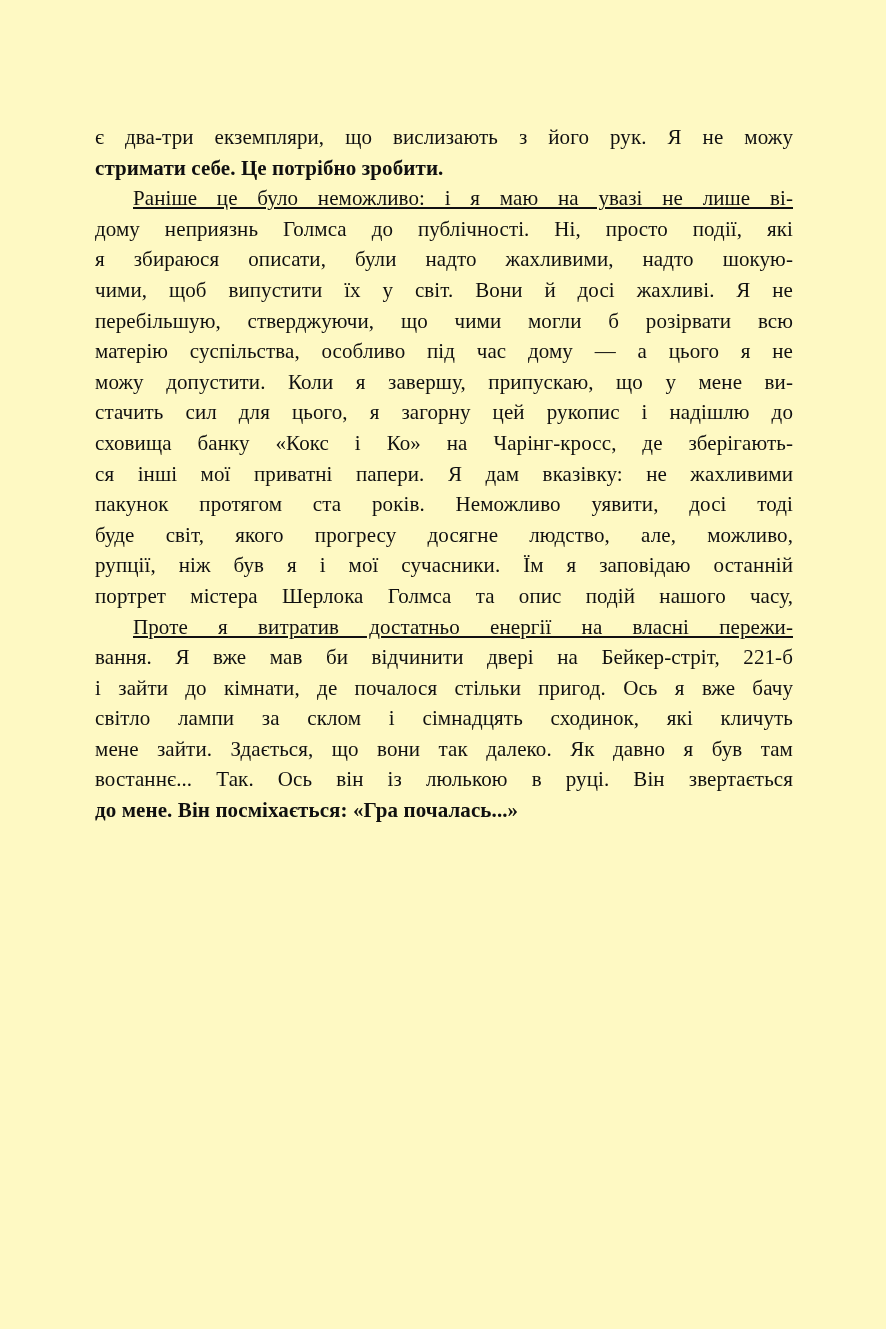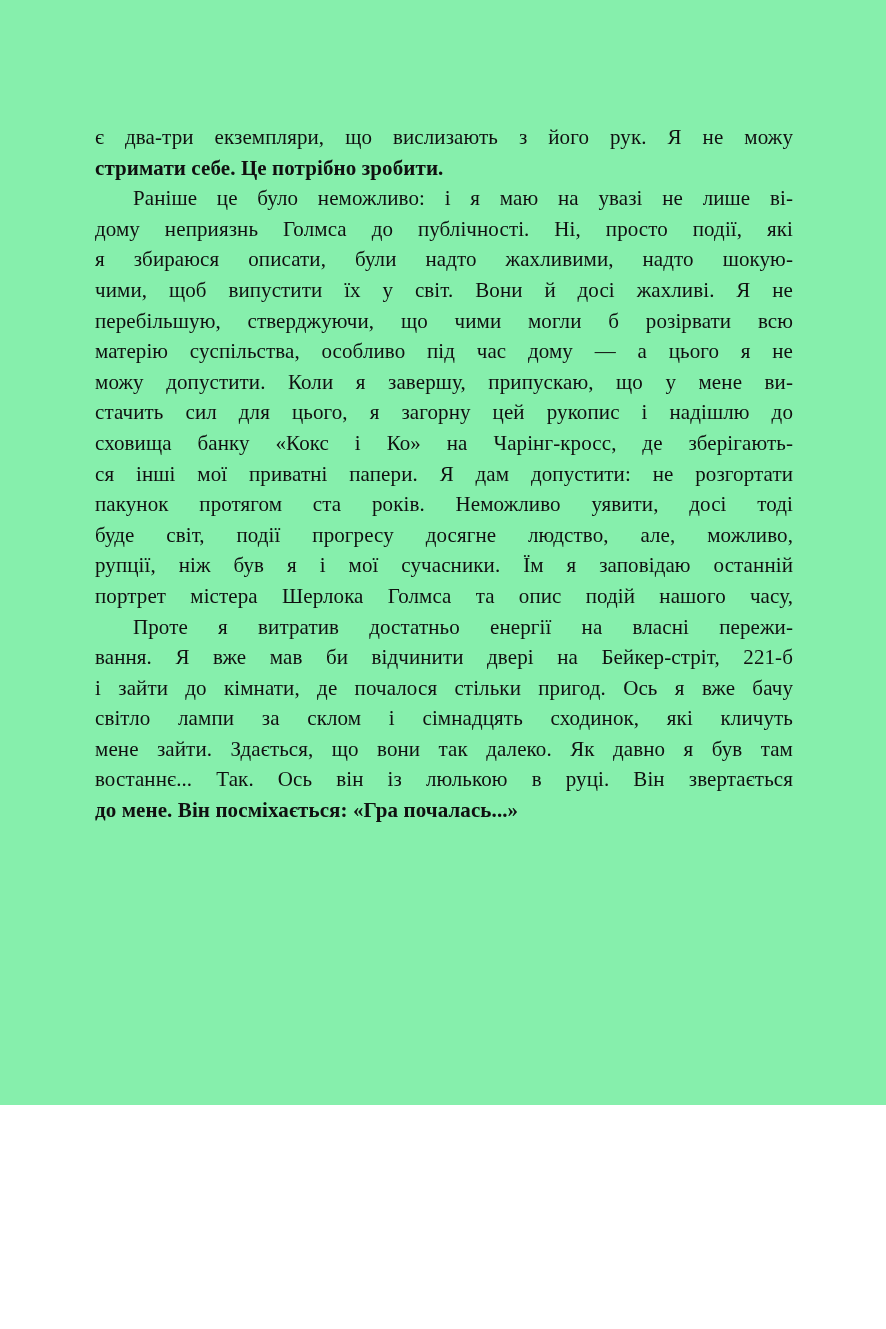--- a/index.html
+++ b/index.html
@@ -8,22 +8,22 @@
     background: #ffffff;
   }
   body {
     width: 886px;
     height: 1329px;
     font-family: "Liberation Serif", serif;
   }
   .book-page {
     position: relative;
     width: 886px;
-    height: 1105px;
-    background: #86efac;
+    height: 1329px;
+    background: #fef9c3;
     overflow: hidden;
   }
   .text-block {
     position: absolute;
     left: 95px;
     top: 122px;
     width: 698px;
     font-size: 21px;
     line-height: 30.6px;
     color: #101010;
@@ -38,20 +38,21 @@
     text-align: justify;
     text-align-last: justify;
     white-space: normal;
   }
   .line.last {
     text-align-last: left;
     font-weight: bold;
   }
   .para.indent .line:first-child {
     text-indent: 38px;
+    text-decoration: underline;
   }
 </style>
 </head>
 <body>
 
 <div class="book-page">
   <div class="text-block">
     <p class="para">
         <span class="line">є два-три екземпляри, що вислизають з його рук. Я не можу</span>
         <span class="line last">стримати себе. Це потрібно зробити.</span>
@@ -59,23 +60,23 @@
     <p class="para indent">
         <span class="line">Раніше це було неможливо: і я маю на увазі не лише ві-</span>
         <span class="line">дому неприязнь Голмса до публічності. Ні, просто події, які</span>
         <span class="line">я збираюся описати, були надто жахливими, надто шокую-</span>
         <span class="line">чими, щоб випустити їх у світ. Вони й досі жахливі. Я не</span>
         <span class="line">перебільшую, стверджуючи, що чими могли б розірвати всю</span>
         <span class="line">матерію суспільства, особливо під час дому — а цього я не</span>
         <span class="line">можу допустити. Коли я завершу, припускаю, що у мене ви-</span>
         <span class="line">стачить сил для цього, я загорну цей рукопис і надішлю до</span>
         <span class="line">сховища банку «Кокс і Ко» на Чарінг-кросс, де зберігають-</span>
-        <span class="line">ся інші мої приватні папери. Я дам допустити: не розгортати</span>
+        <span class="line">ся інші мої приватні папери. Я дам вказівку: не жахливими</span>
         <span class="line">пакунок протягом ста років. Неможливо уявити, досі тоді</span>
-        <span class="line">буде світ, події прогресу досягне людство, але, можливо,</span>
+        <span class="line">буде світ, якого прогресу досягне людство, але, можливо,</span>
         <span class="line">рупції, ніж був я і мої сучасники. Їм я заповідаю останній</span>
         <span class="line">портрет містера Шерлока Голмса та опис подій нашого часу,</span>
       </p>
     <p class="para indent">
         <span class="line">Проте я витратив достатньо енергії на власні пережи-</span>
         <span class="line">вання. Я вже мав би відчинити двері на Бейкер-стріт, 221-б</span>
         <span class="line">і зайти до кімнати, де почалося стільки пригод. Ось я вже бачу</span>
         <span class="line">світло лампи за склом і сімнадцять сходинок, які кличуть</span>
         <span class="line">мене зайти. Здається, що вони так далеко. Як давно я був там</span>
         <span class="line">востаннє... Так. Ось він із люлькою в руці. Він звертається</span>

